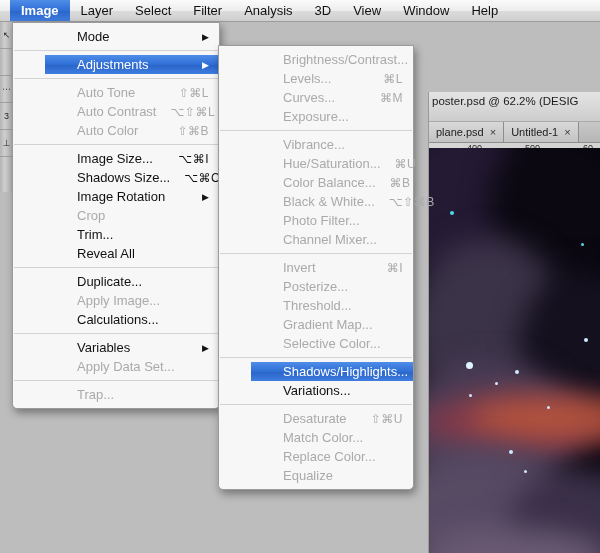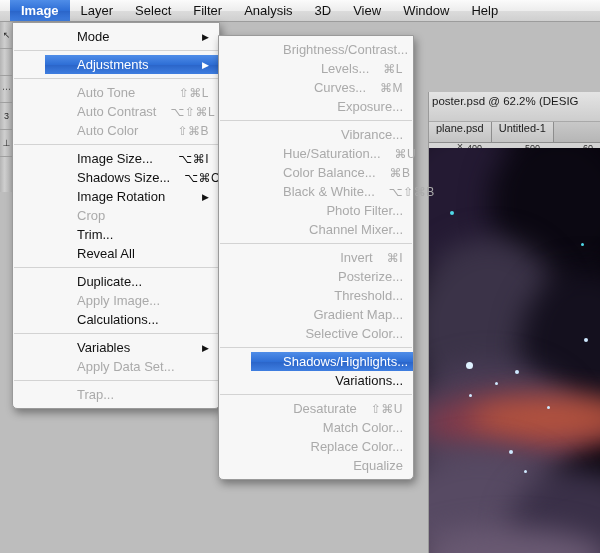--- a/index.html
+++ b/index.html
@@ -69,21 +69,20 @@
   .doc-tab {
     display: flex;
     align-items: center;
     gap: 6px;
     padding: 0 7px;
     font-size: 11px;
     color: #1c1c1c;
     background: linear-gradient(to bottom, #d8d8d8, #c3c3c3);
     border-right: 1px solid #8d8d8d;
     white-space: nowrap;
-    flex-direction: column;
   }
   .doc-tab .tab-close {
     font-size: 11px;
     color: #3a3a3a;
   }
   #doc-ruler {
     height: 16px;
     background: #d3d3d3;
     border-bottom: 1px solid #8f8f8f;
     position: relative;
@@ -159,23 +158,22 @@
     border-radius: 0 0 5px 5px;
     box-shadow: 2px 4px 9px rgba(0,0,0,0.38);
     padding: 4px 0 4px 0;
     z-index: 60;
   }
   #image-menu {
     left: 12px; top: 22px;
     width: 208px;
   }
   #adjust-menu {
-    left: 218px; top: 35px;
+    left: 218px; top: 45px;
     width: 196px;
-    text-align: right;
   }
   .menu-row {
     position: relative;
     height: 19px;
     display: flex;
     align-items: center;
     padding: 0 10px 0 32px;
     font-size: 13px;
     color: #111111;
     white-space: nowrap;

